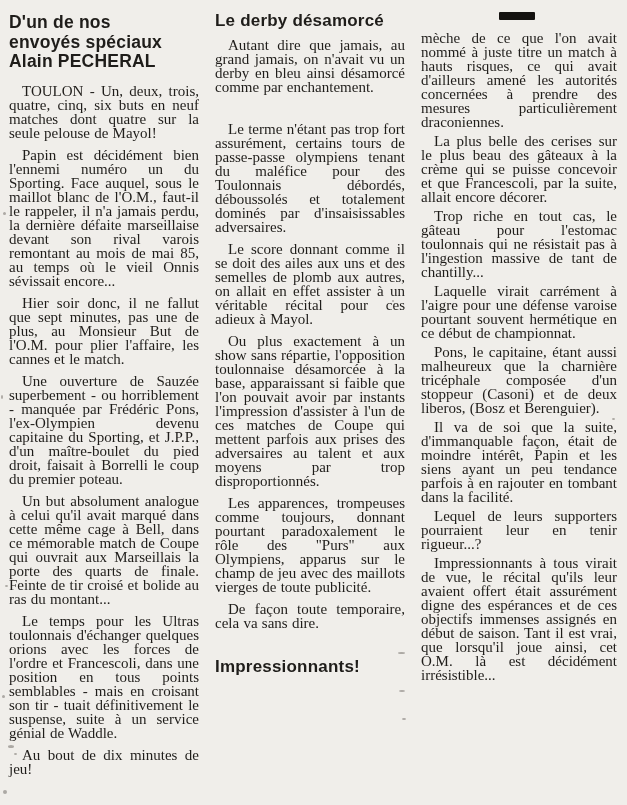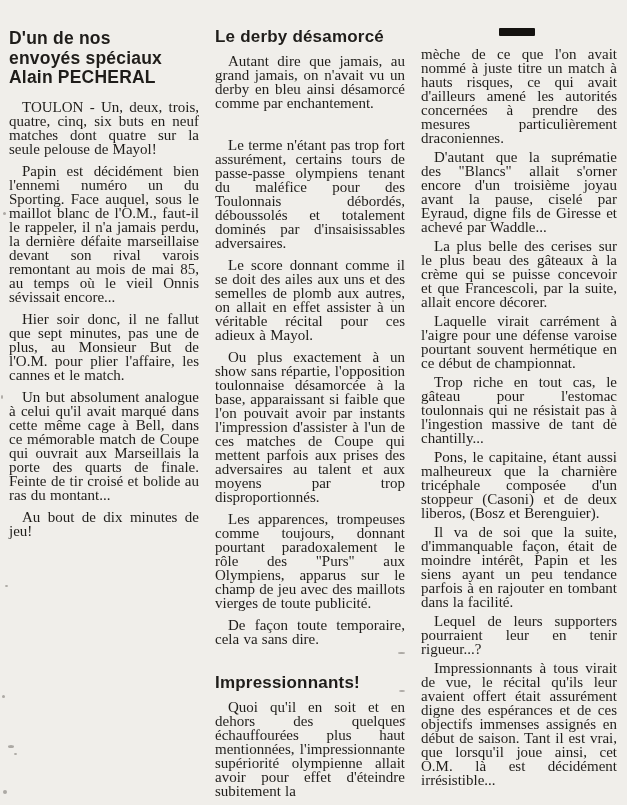--- a/index.html
+++ b/index.html
@@ -2,21 +2,21 @@
 <html lang="fr"><head>
 <meta charset="utf-8">
 <style>
   html,body{margin:0;padding:0;background:#d8d6d2;}
   .page{
     width:627px;height:805px;box-sizing:border-box;
     background:#f0eeea;
     color:#1f1d1a;
     position:relative;overflow:hidden;
     display:flex;gap:16px;
-    padding:28px 10px 0 9px;
+    padding:12px 10px 0 9px;
     font-family:"Liberation Serif", serif;
   }
   .col{flex:0 0 auto;}
   .col-1,.col-2{width:190px;}
   .col-3{width:196px;}
   .col p{
     font-size:15px;line-height:14px;
     text-align:justify;text-indent:13px;
     margin:0 0 8px 0;
     hyphens:auto;-webkit-hyphens:auto;
@@ -47,43 +47,43 @@
 
 <div class="page">
 
   <div class="col col-1">
     <h2 class="byline">D'un de nos
 envoyés spéciaux
 Alain PECHERAL</h2>
     <p>TOULON - Un, deux, trois, quatre, cinq, six buts en neuf matches dont quatre sur la seule pelouse de Mayol!</p>
     <p>Papin est décidément bien l'ennemi numéro un du Sporting. Face auquel, sous le maillot blanc de l'O.M., faut-il le rappeler, il n'a jamais perdu, la dernière défaite marseillaise devant son rival varois remontant au mois de mai 85, au temps où le vieil Onnis sévissait encore...</p>
     <p>Hier soir donc, il ne fallut que sept minutes, pas une de plus, au Monsieur But de l'O.M. pour plier l'affaire, les cannes et le match.</p>
+    <p>Une ouverture de Sauzée superbement - ou horriblement - manquée par Frédéric Pons, l'ex-Olympien devenu capitaine du Sporting, et J.P.P., d'un maître-boulet du pied droit, faisait à Borrelli le coup du premier poteau.</p>
     <p>Un but absolument analogue à celui qu'il avait marqué dans cette même cage à Bell, dans ce mémorable match de Coupe qui ouvrait aux Marseillais la porte des quarts de finale. Feinte de tir croisé et bolide au ras du montant...</p>
+    <p>Le temps pour les Ultras toulonnais d'échanger quelques orions avec les forces de l'ordre et Francescoli, dans une position en tous points semblables - mais en croisant son tir - tuait définitivement le suspense, suite à un service génial de Waddle.</p>
     <p>Au bout de dix minutes de jeu!</p>
   </div>
 
   <div class="col col-2">
     <h3 class="section-heading">Le derby désamorcé</h3>
     <p>Autant dire que jamais, au grand jamais, on n'avait vu un derby en bleu ainsi désamorcé comme par enchantement.</p>
     <p class="gap-lg">Le terme n'étant pas trop fort assurément, certains tours de passe-passe olympiens tenant du maléfice pour des Toulonnais débordés, déboussolés et totalement dominés par d'insaisissables adversaires.</p>
     <p>Le score donnant comme il se doit des ailes aux uns et des semelles de plomb aux autres, on allait en effet assister à un véritable récital pour ces adieux à Mayol.</p>
     <p>Ou plus exactement à un show sans répartie, l'opposition toulonnaise désamorcée à la base, apparaissant si faible que l'on pouvait avoir par instants l'impression d'assister à l'un de ces matches de Coupe qui mettent parfois aux prises des adversaires au talent et aux moyens par trop disproportionnés.</p>
     <p>Les apparences, trompeuses comme toujours, donnant pourtant paradoxalement le rôle des "Purs" aux Olympiens, apparus sur le champ de jeu avec des maillots vierges de toute publicité.</p>
     <p>De façon toute temporaire, cela va sans dire.</p>
     <h3 class="section-heading second">Impressionnants!</h3>
-    <p>Quoi qu'il en soit et en dehors des quelques échauffourées plus haut mentionnées, l'impressionnante supériorité olympienne allait avoir pour effet d'éteindre subitement la</p>
   </div>
 
   <div class="col col-3">
     <div class="ink-blob"></div>
     <p class="no-indent">mèche de ce que l'on avait nommé à juste titre un match à hauts risques, ce qui avait d'ailleurs amené les autorités concernées à prendre des mesures particulièrement draconiennes.</p>
-    <p>D'autant que la suprématie des "Blancs" allait s'orner encore d'un troisième joyau avant la pause, ciselé par Eyraud, digne fils de Giresse et achevé par Waddle...</p>
     <p>La plus belle des cerises sur le plus beau des gâteaux à la crème qui se puisse concevoir et que Francescoli, par la suite, allait encore décorer.</p>
+    <p>Trop riche en tout cas, le gâteau pour l'estomac toulonnais qui ne résistait pas à l'ingestion massive de tant de chantilly...</p>
     <p>Laquelle virait carrément à l'aigre pour une défense varoise pourtant souvent hermétique en ce début de championnat.</p>
-    <p>Trop riche en tout cas, le gâteau pour l'estomac toulonnais qui ne résistait pas à l'ingestion massive de tant de chantilly...</p>
     <p>Pons, le capitaine, étant aussi malheureux que la charnière tricéphale composée d'un stoppeur (Casoni) et de deux liberos, (Bosz et Berenguier).</p>
     <p>Il va de soi que la suite, d'immanquable façon, était de moindre intérêt, Papin et les siens ayant un peu tendance parfois à en rajouter en tombant dans la facilité.</p>
     <p>Lequel de leurs supporters pourraient leur en tenir rigueur...?</p>
     <p>Impressionnants à tous virait de vue, le récital qu'ils leur avaient offert était assurément digne des espérances et de ces objectifs immenses assignés en début de saison. Tant il est vrai, que lorsqu'il joue ainsi, cet O.M. là est décidément irrésistible...</p>
   </div>
 
   <div class="speck" style="left:3px;top:212px;width:3px;height:3px;"></div>
   <div class="speck" style="left:1px;top:395px;width:2px;height:4px;"></div>
   <div class="speck" style="left:5px;top:585px;width:3px;height:2px;"></div>
   <div class="speck" style="left:2px;top:695px;width:3px;height:3px;"></div>

